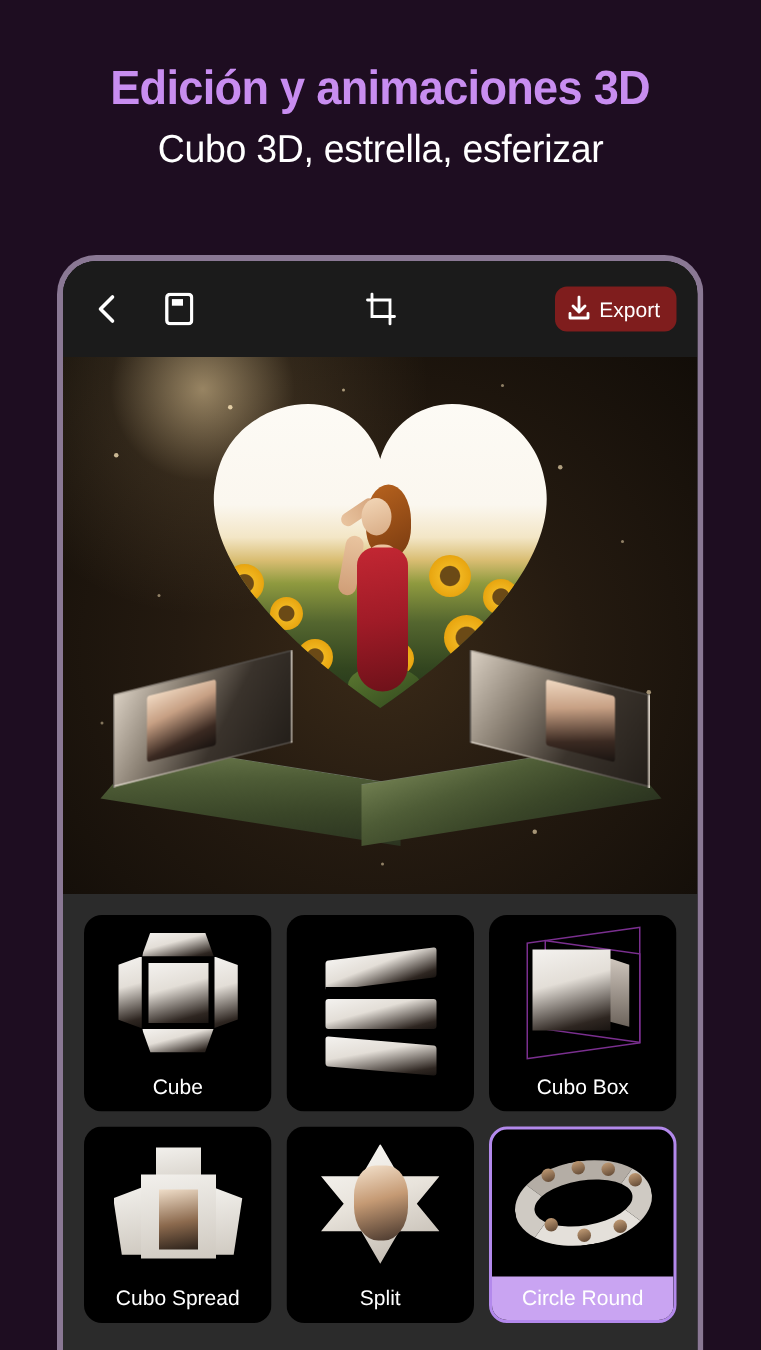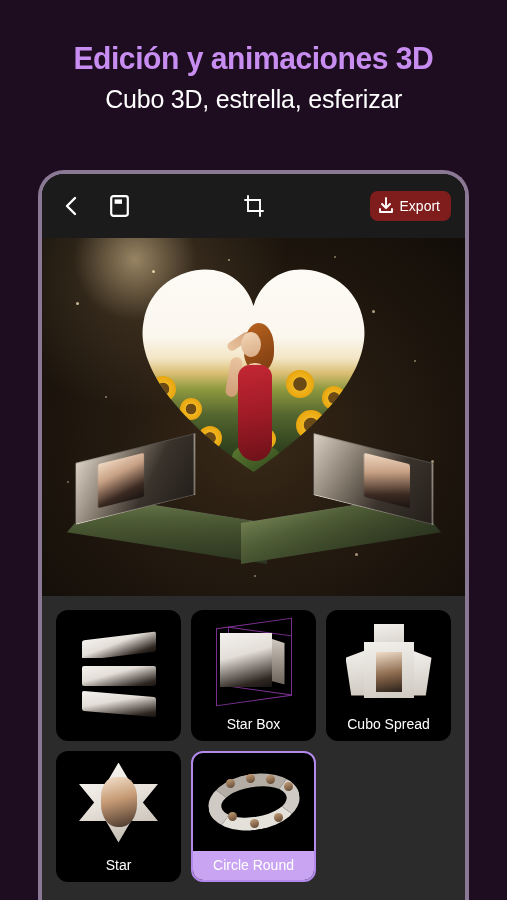--- a/index.html
+++ b/index.html
@@ -306,20 +306,32 @@
         </div>
         <div class="flap-r">
           <span class="portrait-chip"></span>
         </div>
       </div>
     </div>
 
     <div class="grid-wrap">
       <div class="grid">
 
+        <div class="card">
+          <div class="thumb">
+            <div class="t-cube">
+              <span class="c-top pic"></span>
+              <span class="c-lft pic"></span>
+              <span class="c-center pic"></span>
+              <span class="c-rgt pic"></span>
+              <span class="c-bot pic"></span>
+            </div>
+          </div>
+          <div class="card-label">Cube</div>
+        </div>
 
         <div class="card">
           <div class="thumb">
             <div class="t-split">
               <span class="s-slab s1 pic"></span>
               <span class="s-shadow" style="top:24px;"></span>
               <span class="s-slab s2 pic"></span>
               <span class="s-shadow" style="top:53px;"></span>
               <span class="s-slab s3 pic"></span>
             </div>
@@ -328,21 +340,21 @@
 
         <div class="card">
           <div class="thumb">
             <div class="t-neon">
               <span class="n-wire"></span>
               <span class="n-wire2"></span>
               <span class="n-side"></span>
               <span class="n-face pic"></span>
             </div>
           </div>
-          <div class="card-label">Star Box</div>
+          <div class="card-label">Cubo Box</div>
         </div>
 
         <div class="card">
           <div class="thumb">
             <div class="t-spread">
               <span class="sp sp-back"></span>
               <span class="sp sp-wl"></span>
               <span class="sp sp-wr"></span>
               <span class="sp sp-main"></span>
               <span class="sp-face"></span>
@@ -351,21 +363,21 @@
           <div class="card-label">Cubo Spread</div>
         </div>
 
         <div class="card">
           <div class="thumb">
             <div class="t-star">
               <span class="st"></span>
               <span class="st-face" style="transform:none;left:24px;top:14px;width:36px;height:50px;clip-path:none;border-radius:40% 40% 45% 45%;"></span>
             </div>
           </div>
-          <div class="card-label">Star</div>
+          <div class="card-label">Split</div>
         </div>
 
         <div class="card selected">
           <div class="thumb">
             <div class="t-ring">
               <span class="ring"></span>
               <span class="stud" style="left:18px;top:13px;"></span>
               <span class="stud" style="left:38px;top:8px;"></span>
               <span class="stud" style="left:58px;top:9px;"></span>
               <span class="stud" style="left:76px;top:16px;"></span>

